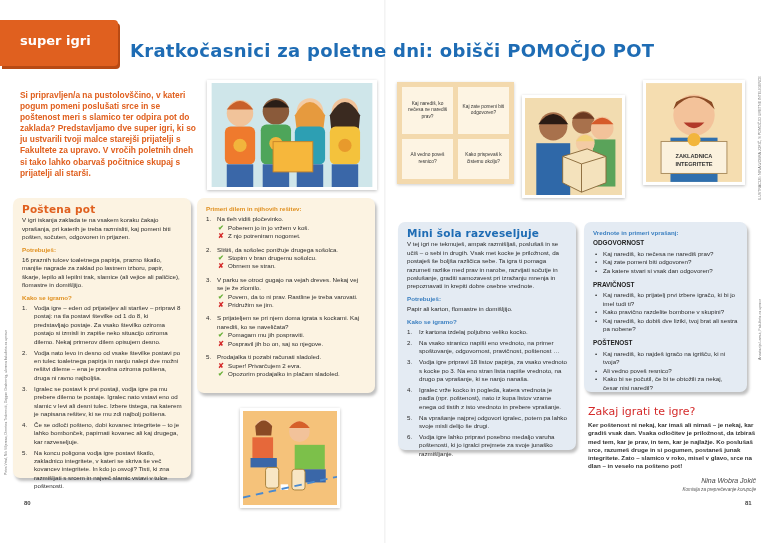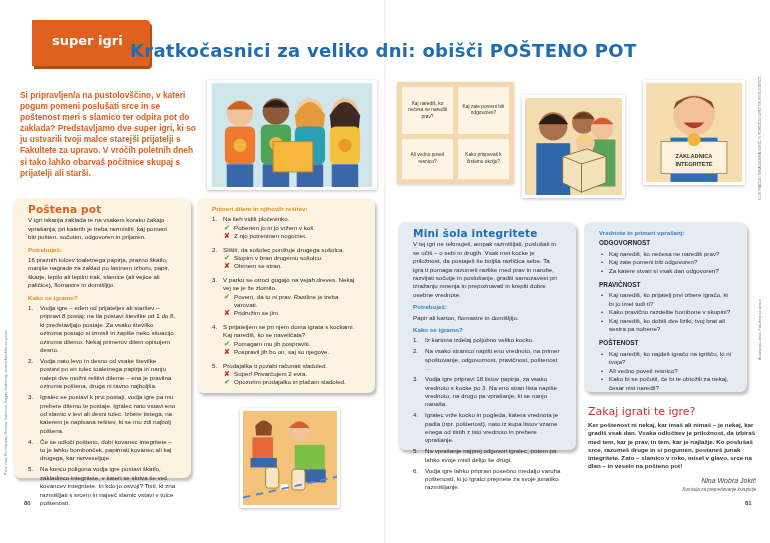--- a/index.html
+++ b/index.html
@@ -1,24 +1,24 @@
 <!DOCTYPE html>
 <html><head>
 <meta charset="utf-8">
 <style>
   * { box-sizing: border-box; margin: 0; padding: 0; }
   body { width: 770px; height: 543px; background: #fff; font-family: "Liberation Sans", sans-serif; position: relative; overflow: hidden; color: #2b2b2b; }
   .spine { position: absolute; left: 384px; top: 0; width: 2px; height: 543px; background: linear-gradient(to right, #f1f1f1, #fafafa); }
-  .tag { position: absolute; left: 0; top: 20px; width: 118px; height: 46px; background: #e0601f; border-radius: 0 4px 4px 0; box-shadow: 2px 3px 0 #b84a14; margin-left: 32px; }
+  .tag { position: absolute; left: 0; top: 20px; width: 118px; height: 46px; background: #e0601f; border-radius: 0 4px 4px 0; box-shadow: 2px 3px 0 #b84a14; }
   .tag span { position: absolute; left: 20px; top: 13px; color: #fff; font-family: "DejaVu Sans", sans-serif; font-weight: bold; font-size: 13px; }
   .title { position: absolute; left: 130px; top: 40px; color: #1e6cb4; font-family: "DejaVu Sans", sans-serif; font-weight: bold; font-size: 18px; letter-spacing: 0.3px; white-space: nowrap; }
   .intro { position: absolute; left: 20px; top: 90px; width: 180px; color: #e0601f; font-weight: bold; font-size: 8.4px; line-height: 11.1px; }
   .img { position: absolute; border: 3px solid #fff; box-shadow: 0 1px 3px rgba(0,0,0,0.25); overflow: hidden; }
   .img svg { width: 100%; height: 100%; display: block; }
-  .card { position: absolute; border-radius: 7px; box-shadow: 2px 3px 3px rgba(0,0,0,0.25); padding: 7px 15px; font-size: 6.2px; line-height: 8.4px; }
+  .card { position: absolute; border-radius: 7px; box-shadow: 2px 3px 3px rgba(0,0,0,0.25); padding: 7px 9px; font-size: 6.2px; line-height: 8.4px; }
   .card.cream { background: #fcf3e2; }
   .card.blue { background: #e4ebf3; }
   .card h3 { font-family: "DejaVu Sans", sans-serif; font-size: 10.5px; font-weight: bold; margin-bottom: 3px; letter-spacing: 0.2px; }
   .card.cream h3 { color: #e0601f; }
   .card.blue h3 { color: #1e6cb4; }
   .sub { font-weight: bold; font-size: 6.2px; margin: 4px 0 2px; }
   .cream .sub { color: #e0901f; }
   .blue .sub { color: #3a7fc0; }
   ol { padding-left: 0; list-style: none; }
   ol li { position: relative; padding-left: 12px; margin-bottom: 2.5px; }
@@ -46,21 +46,21 @@
   .qcards div { background: #fdf4e3; font-size: 4.8px; line-height: 6.4px; text-align: center; display: flex; align-items: center; justify-content: center; padding: 3px; color: #333; }
 </style>
 </head>
 <body>
 
 <div class="spine"></div>
 
 <div class="tag">
   <span>super igri</span>
 </div>
-<div class="title">Kratkočasnici za veliko  dni: obišči POŠTENO POT</div>
+<div class="title">Kratkočasnici za poletne  dni: obišči POMOČJO POT</div>
 
 <div class="intro">Si pripravljen/a na pustolovščino, v kateri pogum pomeni poslušati srce in se poštenost meri s slamico ter odpira pot do zaklada? Predstavljamo dve super igri, ki so ju ustvarili tvoji malce starejši prijatelji s Fakultete za upravo. V vročih poletnih dneh si tako lahko obarvaš počitnice skupaj s prijatelji ali starši.</div>
 
 <div class="img" style="left:207px; top:80px; width:170px; height:110px;">
   <svg viewBox="0 0 170 110">
     <rect width="170" height="110" fill="#cfe6ea"></rect>
     <g>
       <circle cx="30" cy="32" r="14" fill="#f1c39a"></circle>
         <path d="M16 28 Q30 10 44 28" fill="#c8602a"></path>
       <rect x="14" y="46" width="32" height="40" rx="6" fill="#ef7a2d"></rect>
@@ -180,21 +180,21 @@
     <rect x="55" y="36" width="32" height="26" fill="#7cc04a"></rect>
     <rect x="60" y="62" width="28" height="14" fill="#3a67a8"></rect>
     <rect x="24" y="60" width="14" height="22" rx="3" fill="#f8e6c4" stroke="#a8803a"></rect>
     <rect x="52" y="62" width="14" height="22" rx="3" fill="#f8e6c4" stroke="#a8803a"></rect>
     <rect x="40" y="78" width="8" height="6" fill="#fff"></rect>
     <path d="M0 92 L100 70" stroke="#4a8ad0" stroke-width="2" stroke-dasharray="8 6"></path>
   </svg>
 </div>
 
 <div class="card blue" style="left:398px; top:222px; width:178px; height:228px;">
-  <h3>Mini šola integritete</h3>
+  <h3>Mini šola razveseljuje</h3>
   <p>V tej igri ne tekmuješ, ampak razmišljaš, poslušaš in se učiš – o sebi in drugih. Vsak met kocke je priložnost, da postaješ še boljša različica sebe. Ta igra ti pomaga razumeti razlike med prav in narobe, razvijati sočutje in poslušanje, graditi samozavest pri izražanju mnenja in prepoznavati in krepiti dobre osebne vrednote.</p>
   <div class="sub">Potrebuješ:</div>
   <p>Papir ali karton, flomastre in domišljijo.</p>
   <div class="sub">Kako se igramo?</div>
   <ol>
     <li><span class="n">1.</span><span>Iz kartona izdelaj poljubno veliko kocko.</span></li>
     <li><span class="n">2.</span><span>Na vsako stranico napiši eno vrednoto, na primer spoštovanje, odgovornost, pravičnost, poštenost …</span></li>
     <li><span class="n">3.</span><span>Vodja igre pripravi 18 listov papirja, za vsako vrednoto s kocke po 3. Na eno stran lista napiše vrednoto, na drugo pa vprašanje, ki se nanjo nanaša.</span></li>
     <li><span class="n">4.</span><span>Igralec vrže kocko in pogleda, katera vrednota je padla (npr. poštenost), nato iz kupa listov vzame enega od tistih z isto vrednoto in prebere vprašanje.</span></li>
     <li><span class="n">5.</span><span>Na vprašanje najprej odgovori igralec, potem pa lahko svoje misli delijo še drugi.</span></li>

